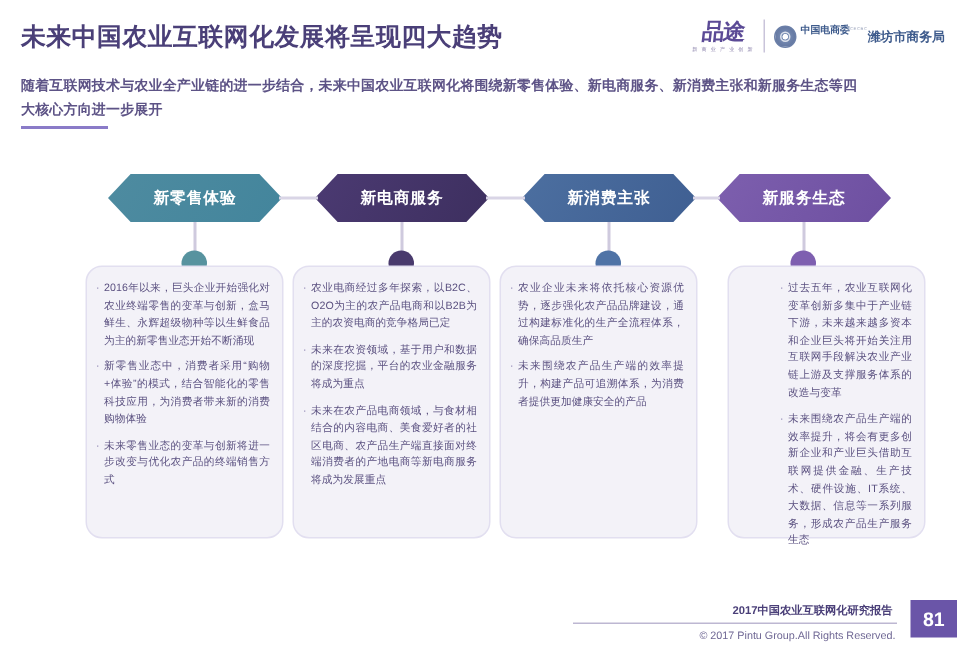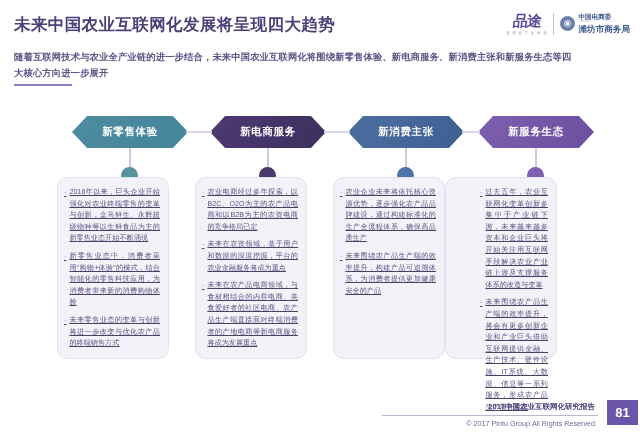--- a/index.html
+++ b/index.html
@@ -51,21 +51,21 @@
   .logo-right { display:flex; align-items:center; gap:3px; }
   .logo-emblem {
     width:15px; height:15px; border-radius:50%;
     background:radial-gradient(circle at 50% 50%, #ffffff 18%, #7a8fb5 22%, #6b7fa8 55%, #5d7098 100%);
     border:1.2px solid #6b7fa8; position:relative; flex:none;
   }
   .logo-emblem::after{
     content:""; position:absolute; left:3px; top:3px; right:3px; bottom:3px;
     border-radius:50%; border:1px solid #ffffff; opacity:.75;
   }
-  .logo-right-text { display:flex; flex-direction:column; line-height:1.05;justify-content:center; }
+  .logo-right-text { display:flex; flex-direction:row; line-height:1.05;justify-content:center; }
   .logo-line1 { font-size:6.6px; font-weight:bold; color:#3e5b8c; }
   .logo-line1-sub { font-size:2.8px; color:#9aa3bb; letter-spacing:.4px; }
   .logo-line2 { font-size:8.6px; font-weight:bold; color:#3e5b8c; margin-top:2px; }
 
   
   .hex {
     position:absolute; top:116px; width:116px; height:32px;
     clip-path:polygon(13% 0%, 87% 0%, 100% 50%, 87% 100%, 13% 100%, 0% 50%);
     display:flex; align-items:center; justify-content:center;
     color:#ffffff; font-size:10.5px; font-weight:bold; letter-spacing:.6px;
@@ -92,29 +92,28 @@
   .dot {
     position:absolute; top:167px; width:17px; height:17px; border-radius:50%;
   }
   #dot-0 { left:121px; background:#57939f; }
   #dot-1 { left:259px; background:#493a6d; }
   #dot-2 { left:397px; background:#4f73a6; }
   #dot-3 { left:527px; background:#7e5fb0; }
 
   
   .card {
-    position:absolute; top:177px; width:112px; height:182px;
+    position:absolute; top:177px; width:132px; height:182px;
     background:#f3f2f8; border:1px solid #e2dff0; border-radius:11px;
     padding:9px 8px 6px 6px;
-    text-decoration:underline;
   }
   #card-0 { left:57px; }
   #card-1 { left:195px; }
   #card-2 { left:333px; }
-  #card-3 { left:445px;padding-left:34px; }
+  #card-3 { left:485px;padding-left:34px; }
 
   .bullet {
     display:flex; gap:3px; margin-bottom:6px;
     font-size:7.1px; line-height:11.6px; color:#5b5180;
     letter-spacing:.05px; text-align:justify;
   }
   .bullet-marker { flex:none; color:#8b82b0; font-size:7px; line-height:11.6px; }
   .bullet-text { flex:1; }
 
   

